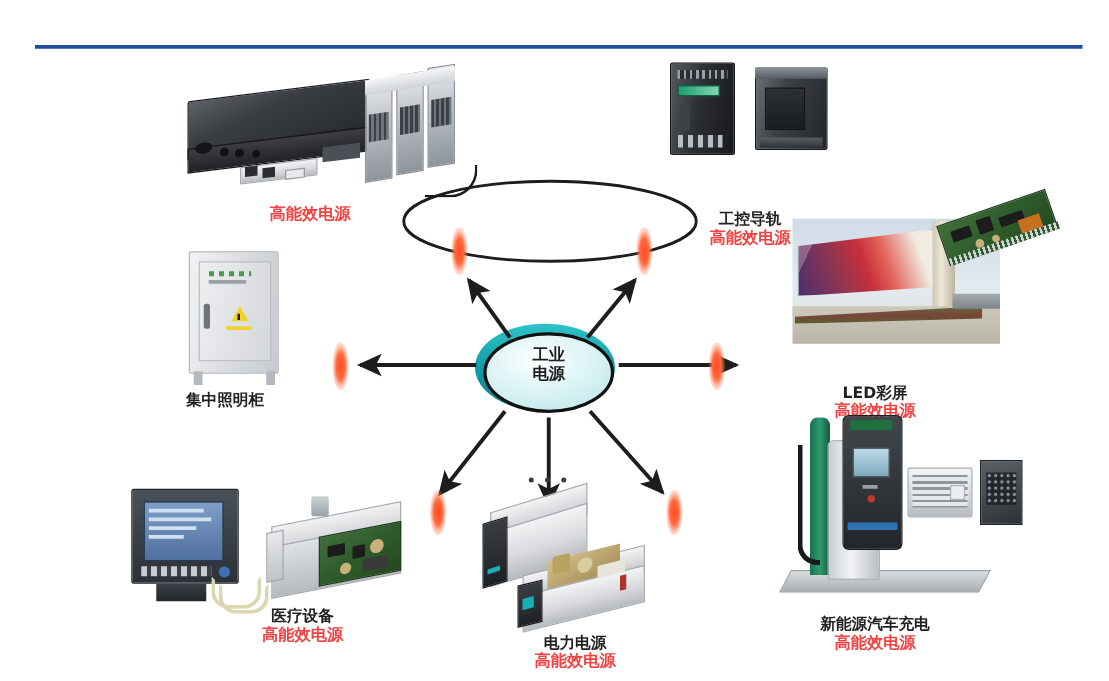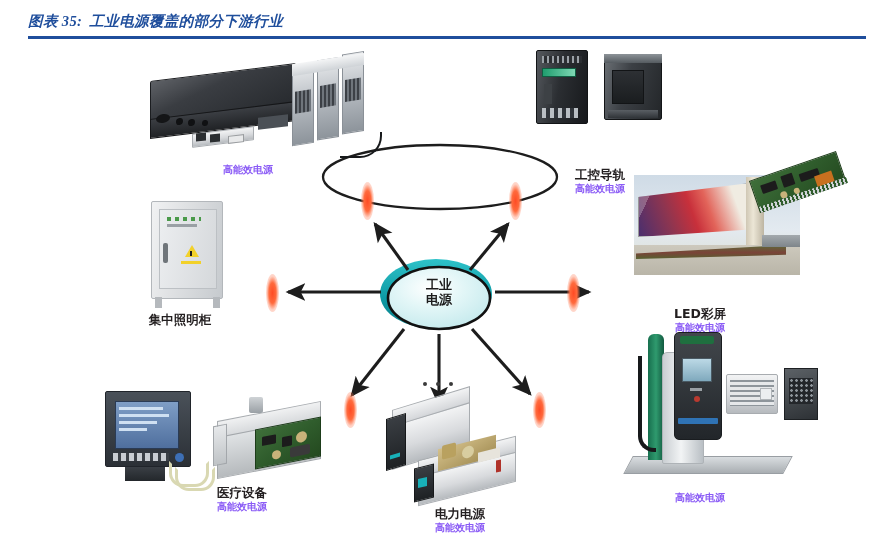--- a/index.html
+++ b/index.html
@@ -62,22 +62,22 @@
     display: block;
     font-family: "DejaVu Sans", sans-serif;
     font-weight: bold;
     font-size: 12.5px;
     color: #231f20;
   }
   .lbl-sub {
     display: block;
     font-family: "DejaVu Sans", sans-serif;
     font-weight: bold;
-    font-size: 10px;
-    color: #8b5cf6;
+    font-size: 13px;
+    color: #ef4444;
   }
 
   
   .photo { position: absolute; }
 
   
   .srv-body {
     position: absolute;
     background: linear-gradient(160deg,#5e6166 0%,#3a3d42 35%,#25282c 100%);
     border: 1px solid #1b1d20;
@@ -225,24 +225,20 @@
     color: #1d1d1d;
     line-height: 1.12;
     white-space: nowrap;
   }
 </style>
 </head>
 <body>
 
 <div id="page">
 
-  <div class="title-row">
-    <span class="title-label">图表 35:</span>
-    <span class="title-text">工业电源覆盖的部分下游行业</span>
-  </div>
   <div class="rule"></div>
 
   <div class="canvas">
 
     <svg class="svg-layer" viewBox="0 0 887 503">
       <defs>
         <marker id="ah" markerWidth="7" markerHeight="7" refX="5.6" refY="3.5" orient="auto" markerUnits="strokeWidth">
           <path d="M0,0.6 L6.4,3.5 L0,6.4 L1.5,3.5 Z" fill="#1d1d1d"></path>
         </marker>
         <radialGradient id="hubg" cx="42%" cy="34%" r="72%">
@@ -417,20 +413,21 @@
            background:repeating-linear-gradient(180deg,#8e959b 0 2px,#e6e8ea 2px 5px);"></div>
       <div style="position:absolute;left:140px;top:58px;width:12px;height:12px;background:#eceef0;border:1px solid #b0b4b8;"></div>
 
       <div style="position:absolute;left:164px;top:38px;width:34px;height:52px;
            background:linear-gradient(160deg,#5c6166,#2d3135);border:1px solid #1d2023;"></div>
       <div style="position:absolute;left:169px;top:48px;width:24px;height:26px;
            background:radial-gradient(circle, #8d949a 1px, #23262a 1.6px);
            background-size:5px 5px;"></div>
     </div>
     <div class="node-label" style="left:605px; top:450px; width:190px;">
+      <span class="lbl-main">新能源汽车充电</span>
       <span class="lbl-sub">高能效电源</span>
     </div>
 
     <div class="photo" style="left:378px; top:348px; width:165px; height:115px;">
 
       <div class="silver-box" style="left:14px;top:8px;width:78px;height:26px;
            transform:skewY(-17deg);"></div>
       <div class="silver-box" style="left:14px;top:24px;width:78px;height:44px;
            transform:skewY(-17deg);"></div>
       <div class="dark-face" style="left:8px;top:26px;width:20px;height:52px;

